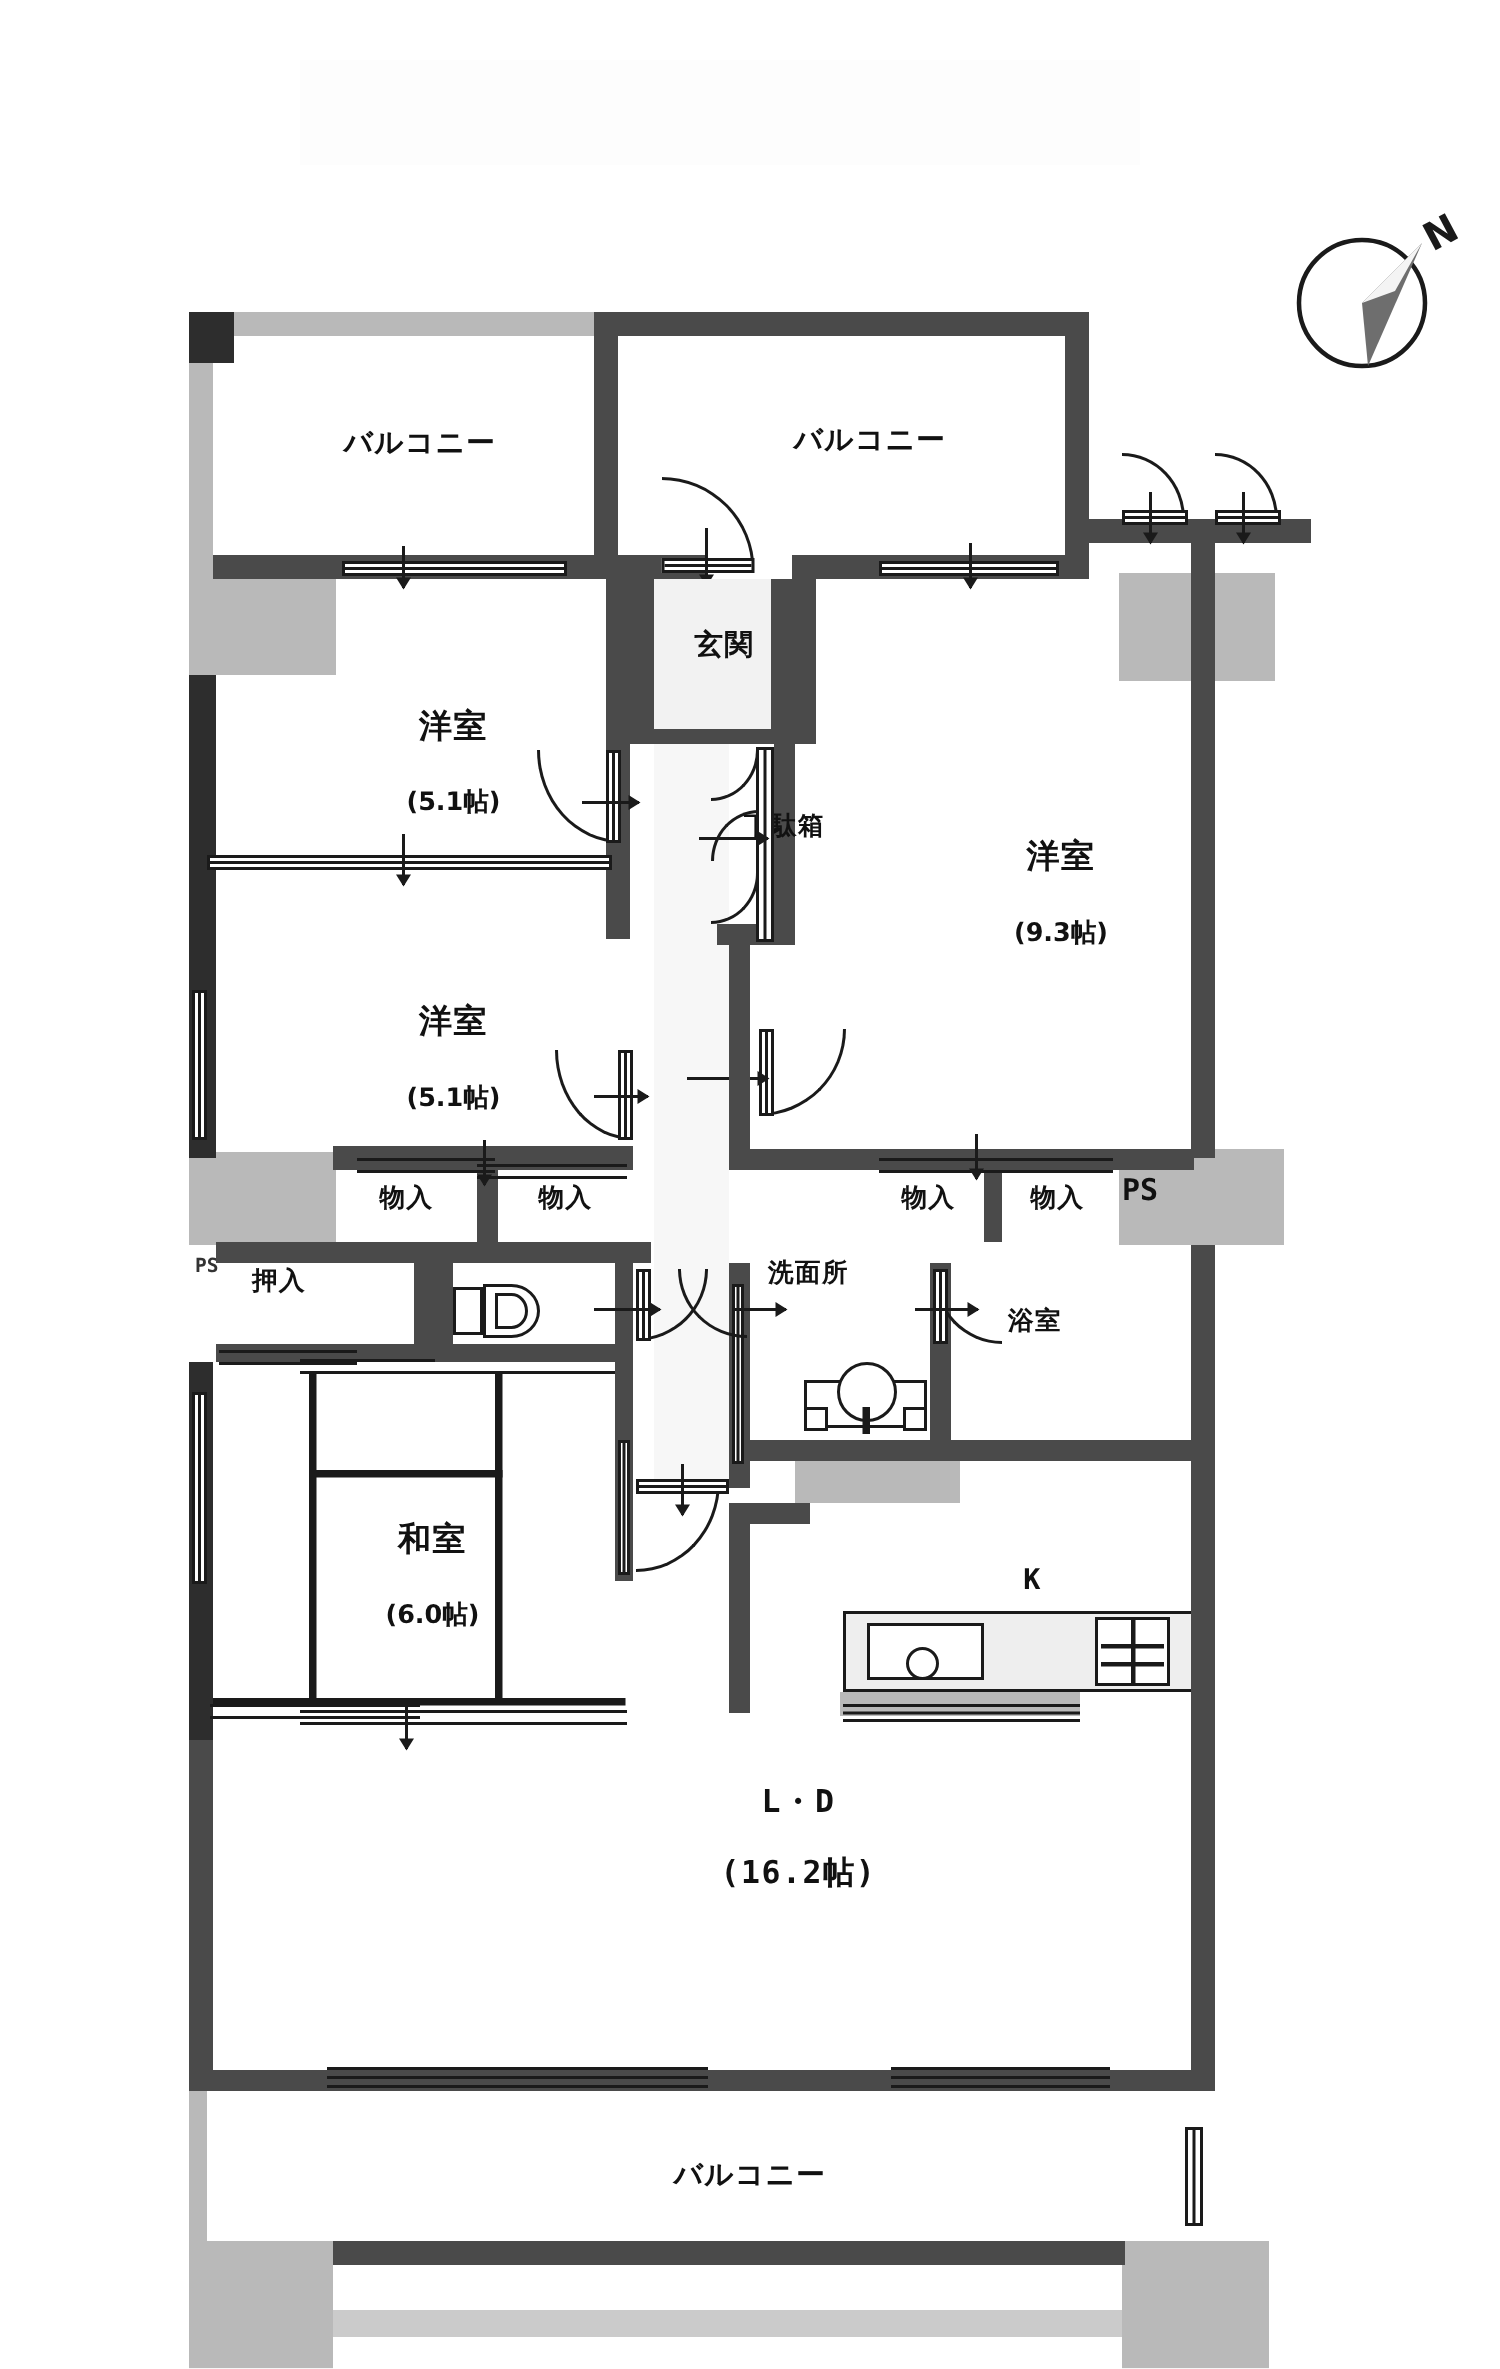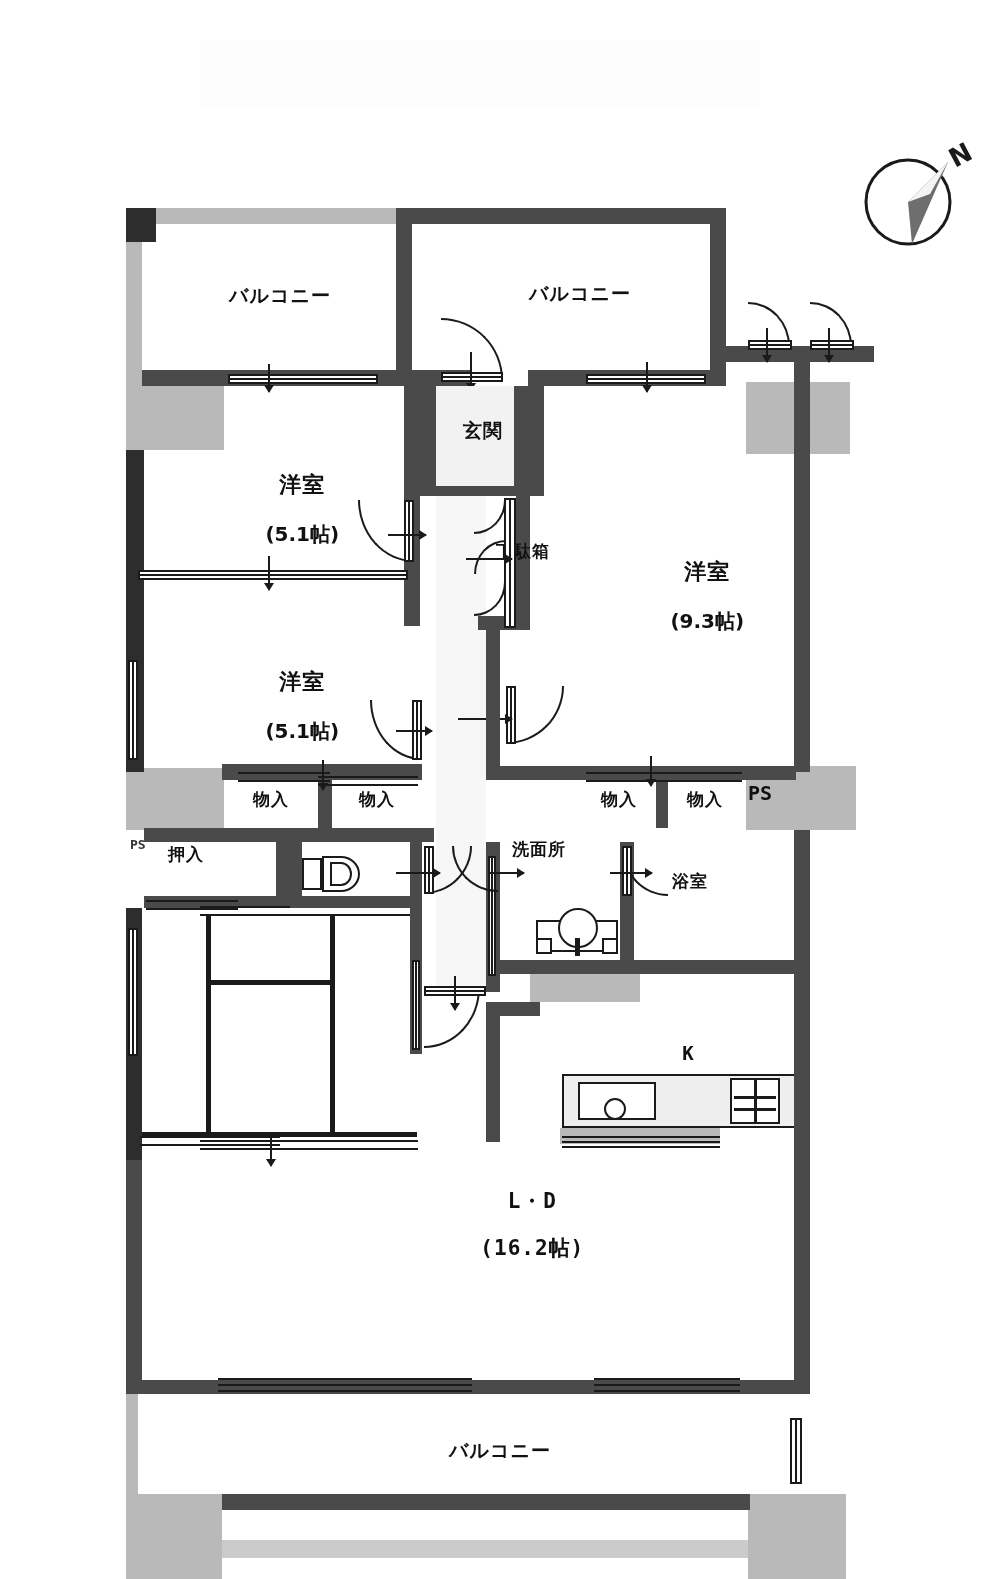--- a/index.html
+++ b/index.html
@@ -7,21 +7,21 @@
   #stage{position:relative;width:1000px;height:1579px;background:#ffffff;overflow:hidden;}
   
   .wall{position:absolute;background:#4a4a4a;}
   .wall-dark{position:absolute;background:#2d2d2d;}
   .wall-light{position:absolute;background:#b9b9b9;}
   .room{position:absolute;background:#ffffff;}
   .room-shade{position:absolute;background:#f2f2f2;}
   .label{position:absolute;text-align:center;color:#111;line-height:1.12;
          font-family:"DejaVu Sans","Liberation Sans",sans-serif;white-space:pre;}
   .lbl-room{font-size:22px;font-weight:700;letter-spacing:1px;}
-  .lbl-room .sz{font-size:20px;letter-spacing:0px;}
+  .lbl-room .sz{font-size:17px;letter-spacing:0px;}
   .lbl-small{font-size:19px;font-weight:700;letter-spacing:1px;}
   .lbl-tiny{font-size:17px;font-weight:700;letter-spacing:1px;}
   .lbl-ps{font-size:20px;font-weight:700;font-family:"DejaVu Sans Mono","Liberation Mono",monospace;}
   .lbl-ps-sm{font-size:13px;font-weight:700;font-family:"DejaVu Sans Mono","Liberation Mono",monospace;color:#333;}
   .lbl-k{font-size:19px;font-weight:700;font-family:"DejaVu Sans Mono","Liberation Mono",monospace;}
   .lbl-ld{font-size:21px;font-weight:700;font-family:"DejaVu Sans Mono","Liberation Mono",monospace;letter-spacing:1px;}
   
   .win{position:absolute;background:#fff;border:2px solid #1a1a1a;box-sizing:border-box;}
   .win::after{content:"";position:absolute;left:0;right:0;top:50%;height:2px;background:#1a1a1a;transform:translateY(-1px);}
   .win-v{position:absolute;background:#fff;border:2px solid #1a1a1a;box-sizing:border-box;}
@@ -237,20 +237,24 @@
   <div class="swing sw-tl" style="left:424px;top:846px;width:48px;height:48px;"></div>
   <div class="win-v" style="left:424px;top:846px;width:10px;height:48px;"></div>
   <div class="arrw-h" style="left:396px;top:872px;width:44px;"></div>
 
   <div class="wall-dark" style="left:126px;top:908px;width:16px;height:252px;"></div>
   <div class="win-v" style="left:128px;top:928px;width:10px;height:128px;"></div>
   <div class="wall-dark" style="left:206px;top:914px;width:5px;height:222px;background:#1a1a1a;"></div>
   <div class="wall-dark" style="left:330px;top:914px;width:5px;height:222px;background:#1a1a1a;"></div>
   <div class="wall-dark" style="left:206px;top:980px;width:129px;height:5px;background:#1a1a1a;"></div>
   <div class="wall-dark" style="left:142px;top:1132px;width:275px;height:5px;background:#1a1a1a;"></div>
+  <div class="label lbl-room" style="left:196px;top:990px;width:150px;">
+    <span>和室</span><br>
+    <span class="sz">(6.0帖)</span>
+  </div>
   <div class="wall" style="left:410px;top:908px;width:12px;height:146px;"></div>
   <div class="win-v" style="left:412px;top:960px;width:8px;height:90px;"></div>
 
   <div class="swing sw-tl" style="left:424px;top:988px;width:56px;height:60px;"></div>
   <div class="win" style="left:424px;top:986px;width:62px;height:10px;"></div>
   <div class="arrw" style="left:454px;top:976px;height:34px;"></div>
 
   <div class="slide" style="left:140px;top:1136px;width:140px;height:10px;">
     <i style="top:0;"></i>
       <i style="top:8px;"></i>

